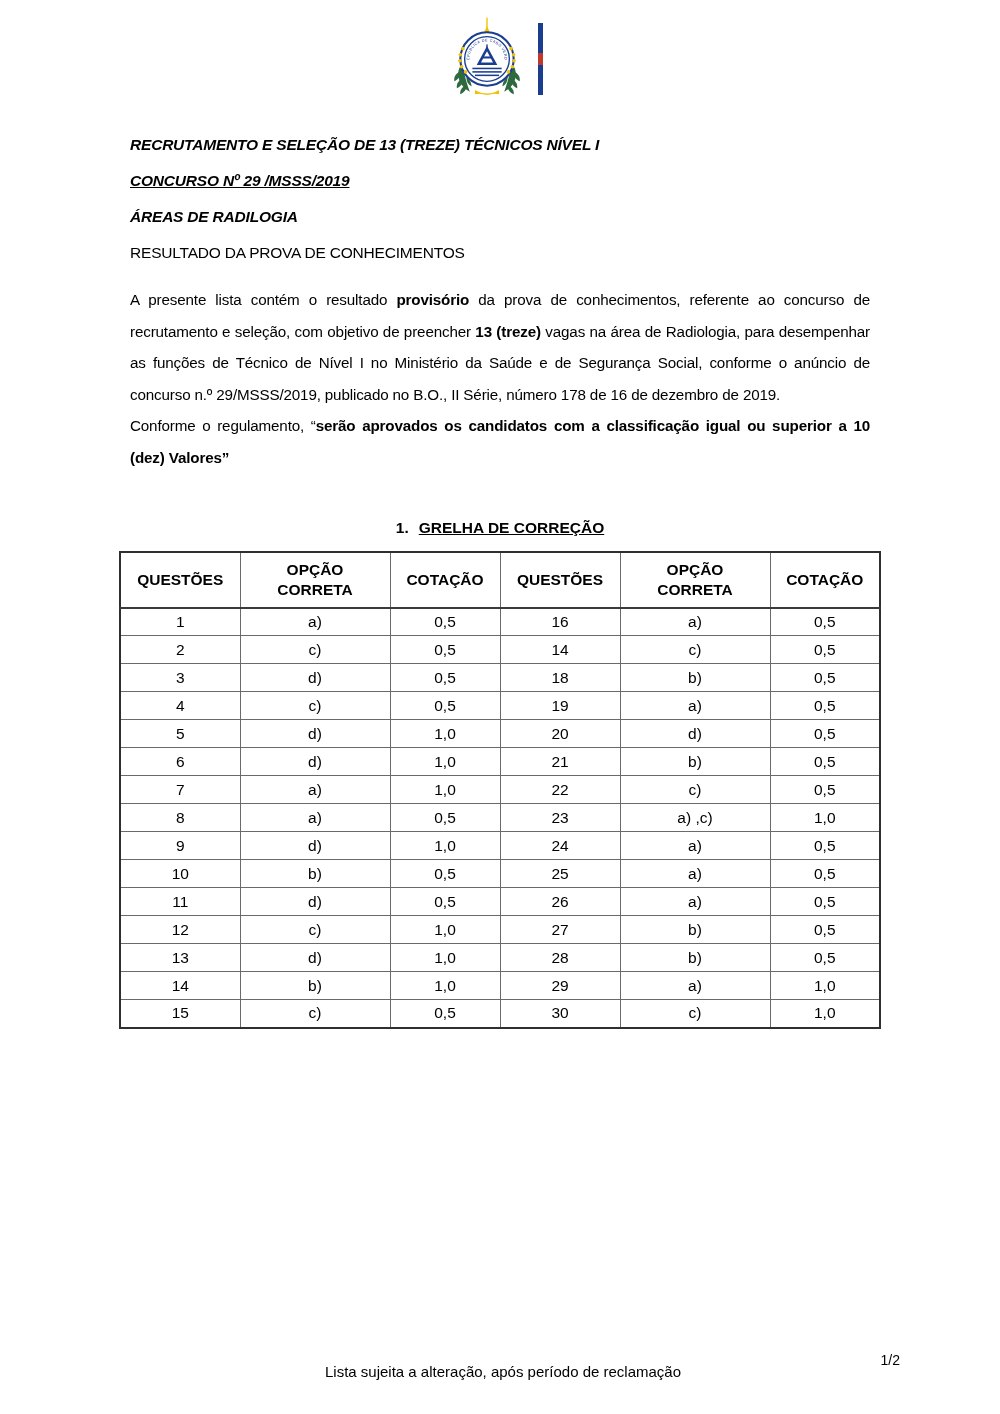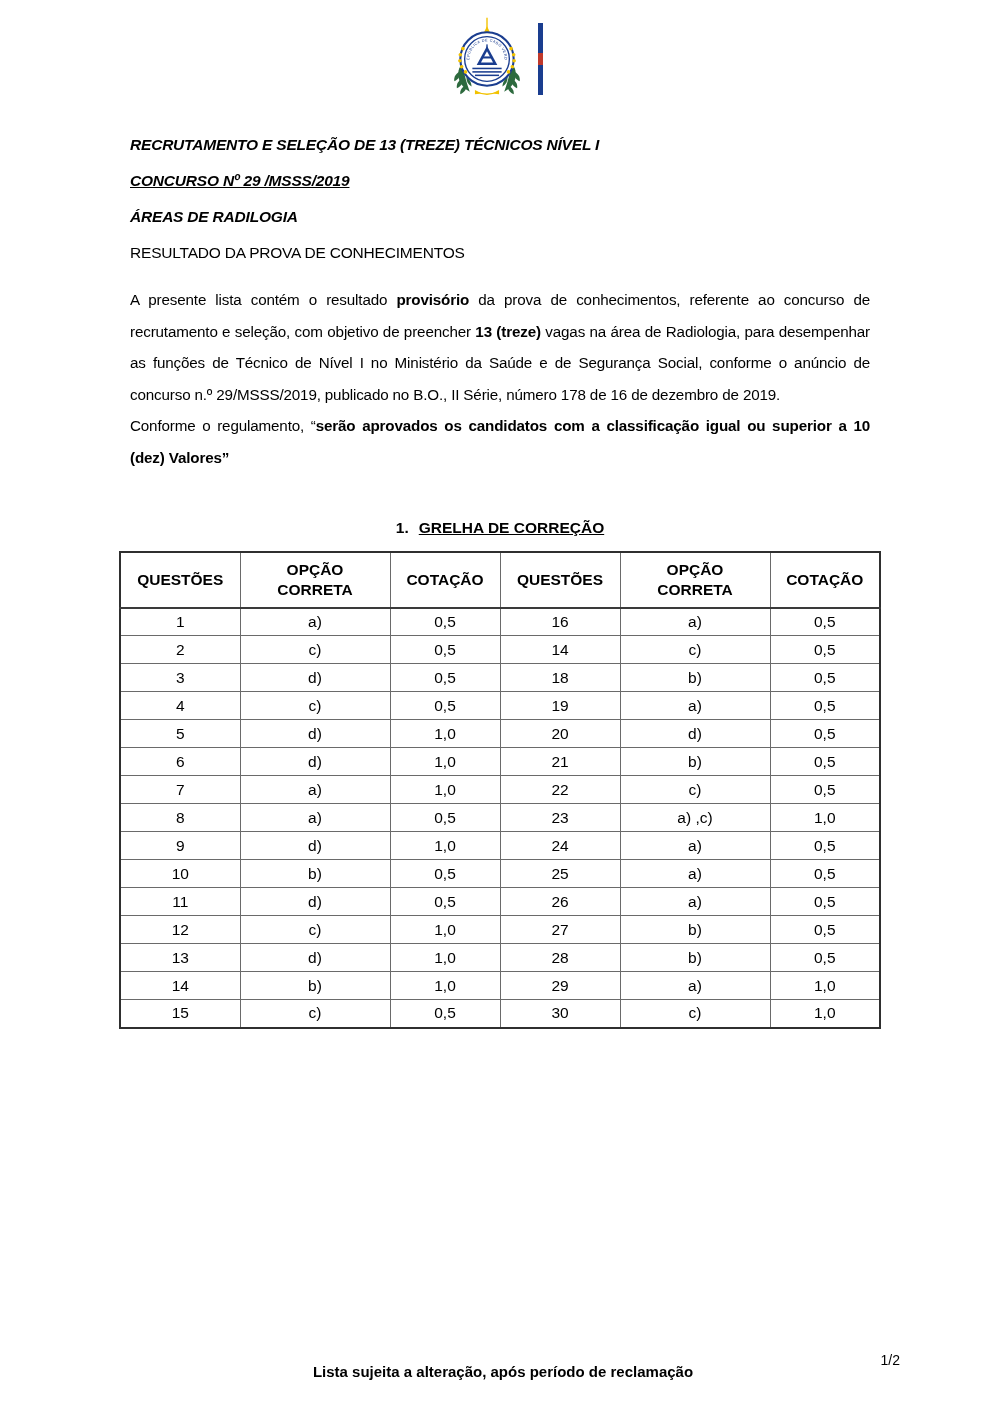--- a/index.html
+++ b/index.html
@@ -140,21 +140,20 @@
   .page-num {
     position: absolute;
     right: 100px;
     bottom: 46px;
     font-size: 14px;
   }
   .footer-note {
     text-align: center;
     font-size: 15px;
     padding-left: 6px;
-    font-weight: bold;
   }
 </style>
 </head>
 <body>
 
 <div class="doc-header">
   <div class="logo-wrap">
 
     <svg class="emblem" viewBox="0 0 100 100">
 

